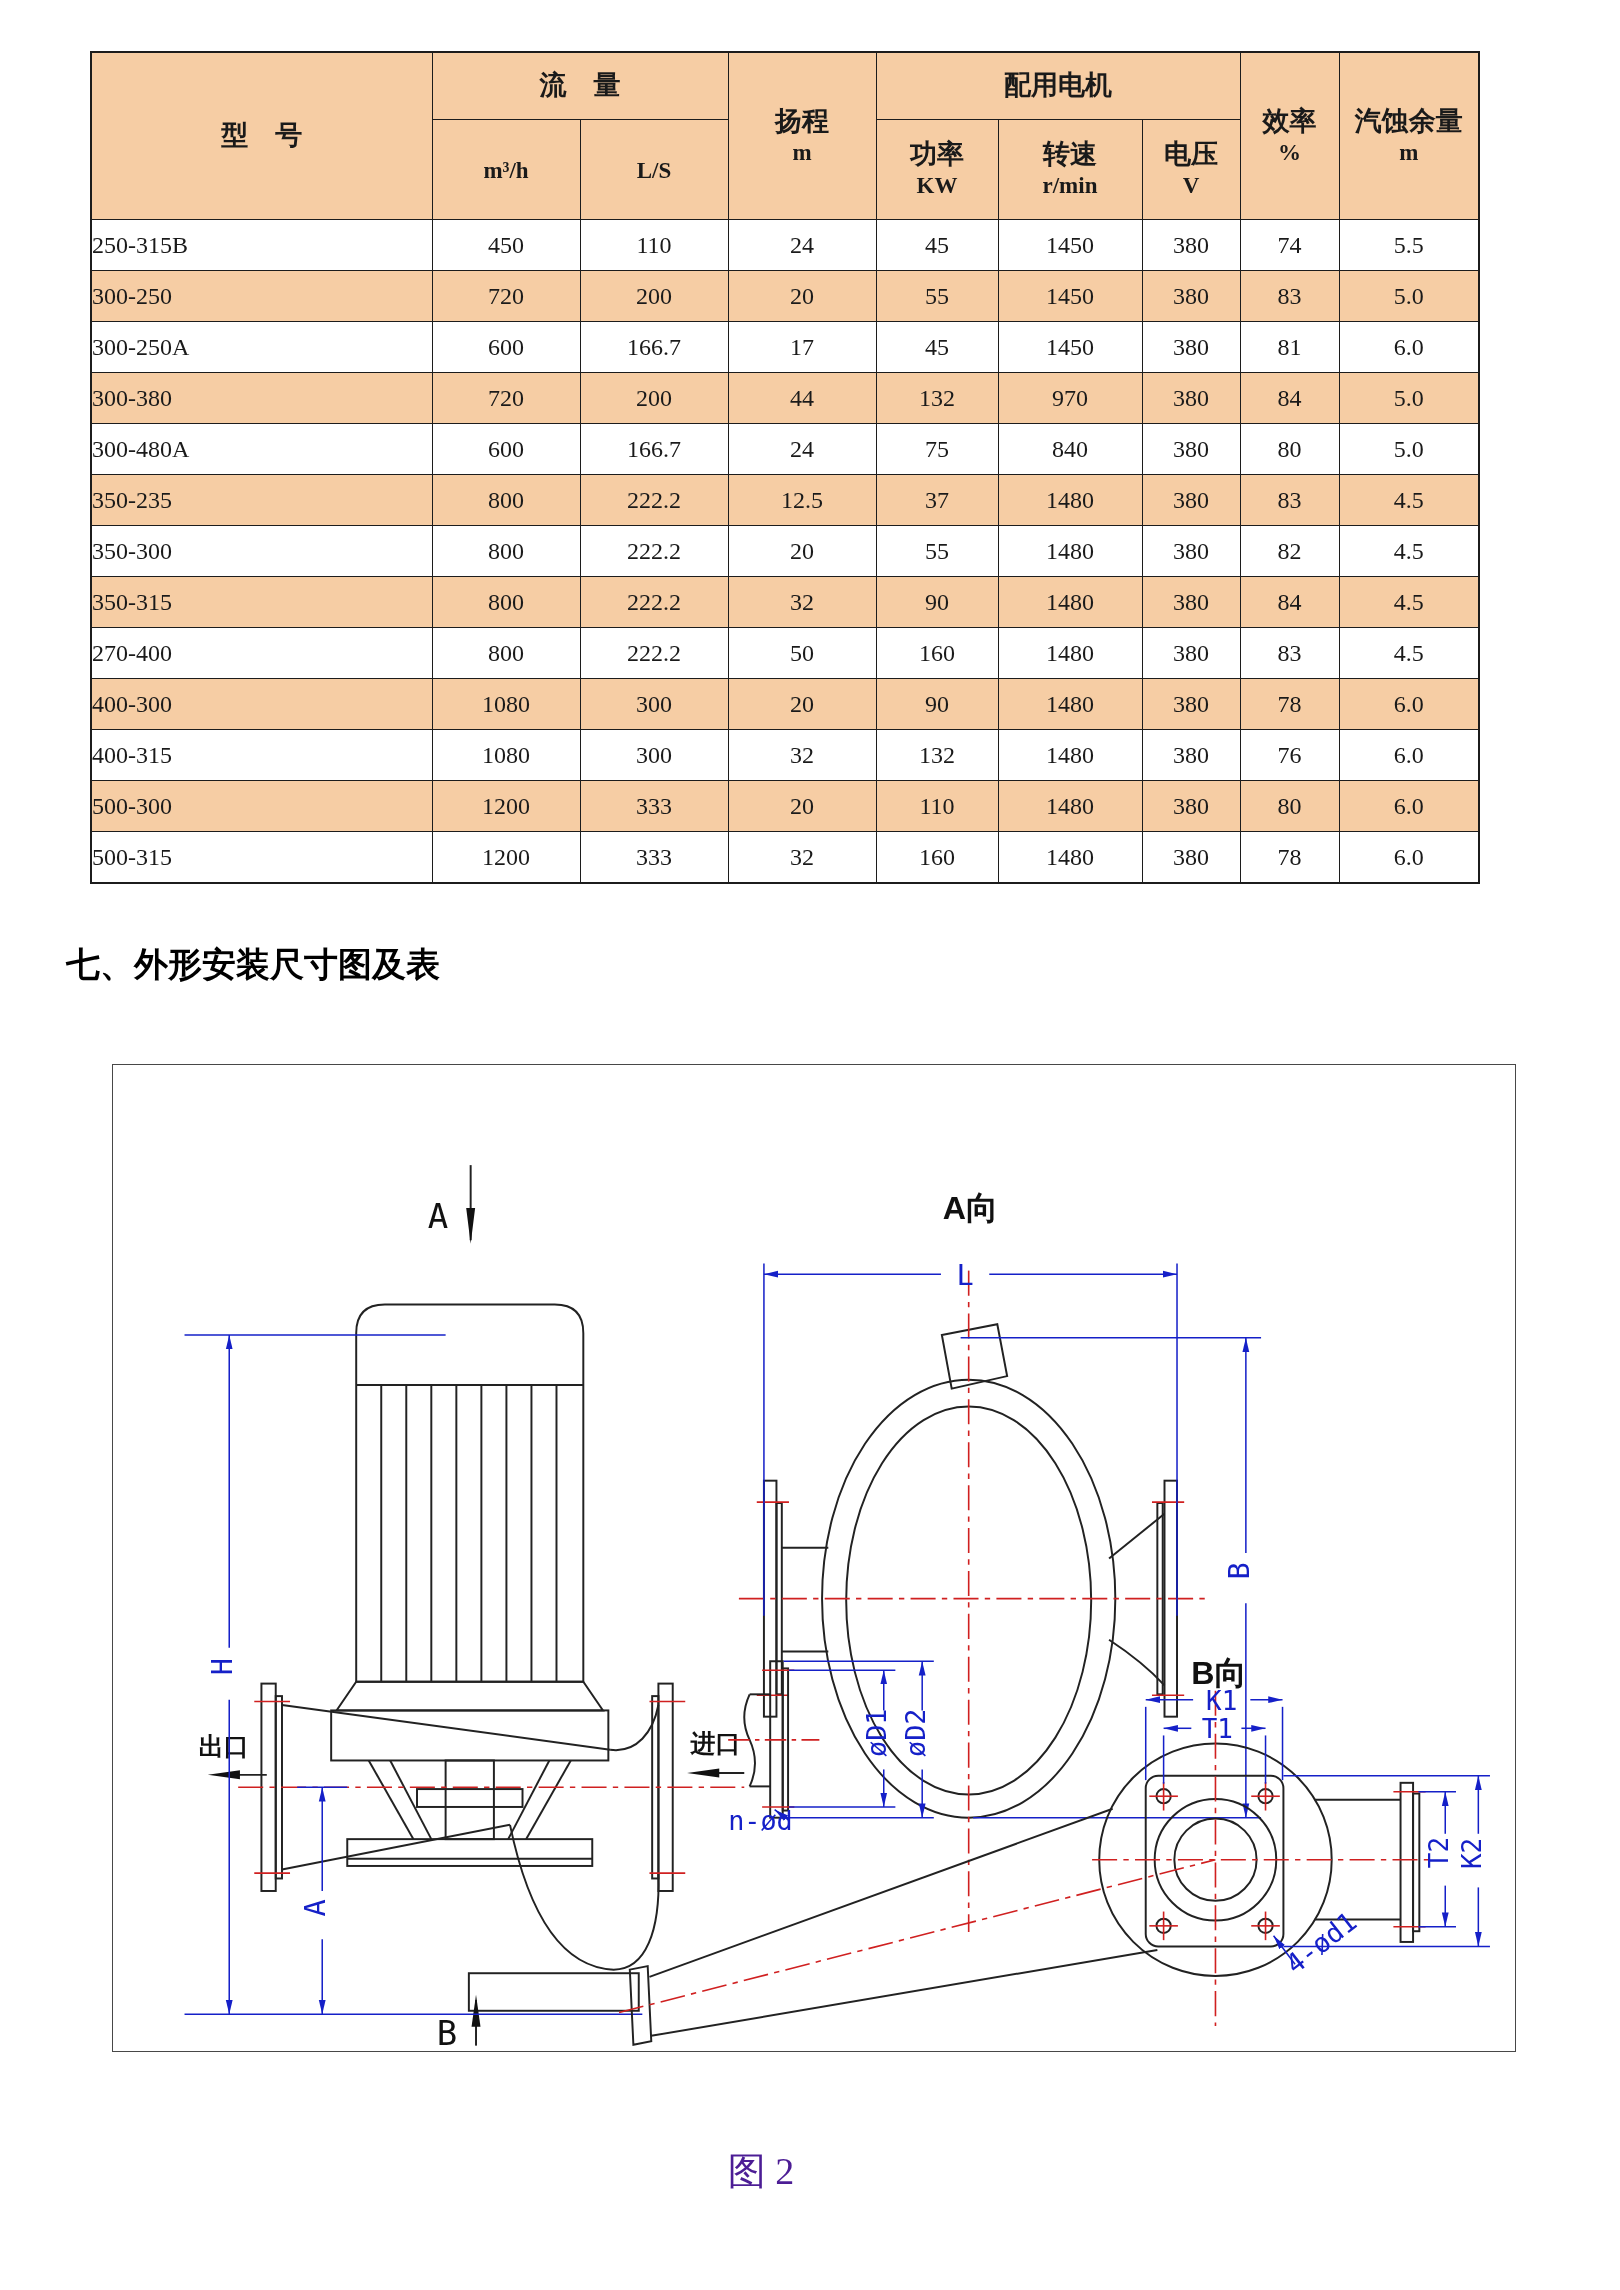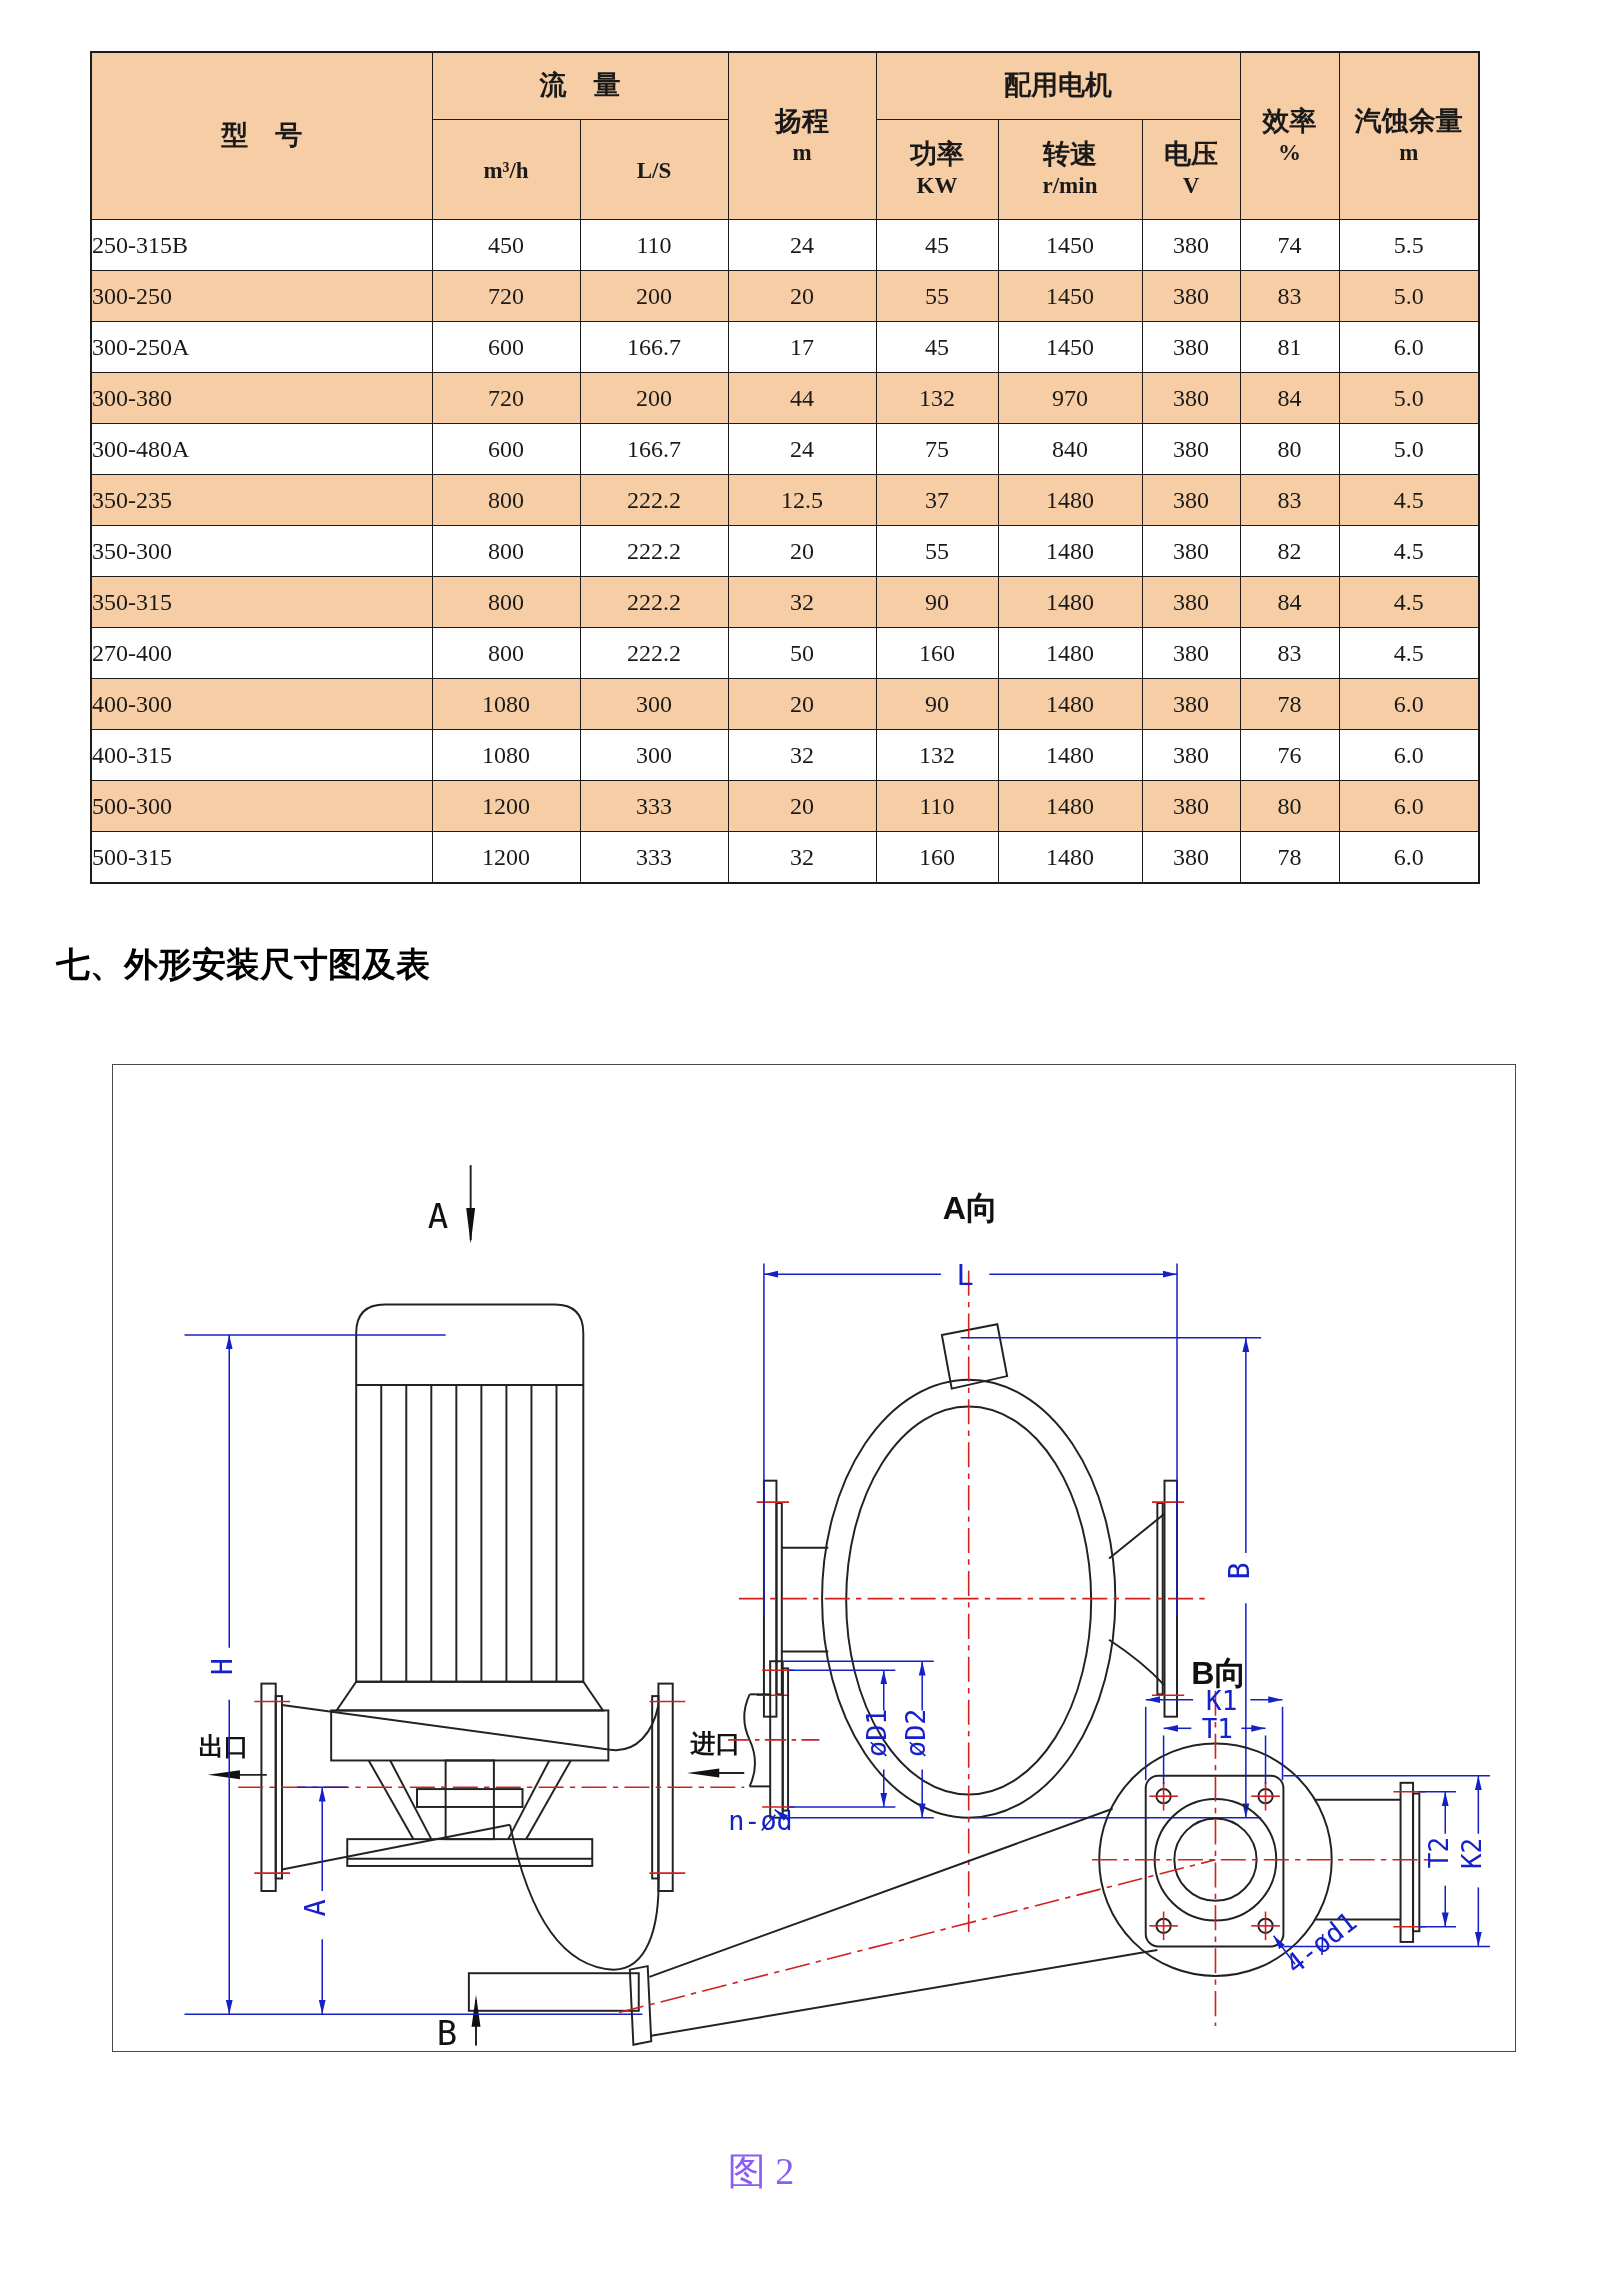--- a/index.html
+++ b/index.html
@@ -13,25 +13,25 @@
              font-weight:normal;padding:0;}
   table.spec thead th{background:#f6cda4;font-size:27px;line-height:1.25;font-weight:bold;}
   table.spec thead tr.h1 th{height:66px;}
   table.spec thead tr.h2 th{height:99px;}
   table.spec tbody td{height:50px;font-size:24px;font-family:"Liberation Serif","DejaVu Serif",serif;}
   table.spec tbody tr:nth-child(even){background:#f6cda4;}
   table.spec tbody td.model-cell{text-align:left;}
   .unit{font-size:23px;}
 
   
-  .section-heading{position:absolute;left:56px;top:942px;margin:0;
+  .section-heading{position:absolute;left:66px;top:942px;margin:0;
       font-family:"Liberation Sans","DejaVu Sans",sans-serif;font-weight:bold;
       font-size:34px;color:#000;}
   .figure-caption{position:absolute;left:0;top:2146px;width:1522px;text-align:center;
-      font-size:38px;font-family:"Liberation Serif","DejaVu Serif",serif;color:#8b5cf6;}
+      font-size:38px;font-family:"Liberation Serif","DejaVu Serif",serif;color:#4c1d95;}
 
   
   .diagram-box{position:absolute;left:112px;top:1064px;width:1404px;height:988px;
       border:1.8px solid #484848;background:#fff;box-sizing:border-box;}
   .diagram-box svg{display:block;width:100%;height:100%;}
   text.dim{font-family:"DejaVu Sans Mono","Liberation Mono",monospace;fill:#1520c8;}
   text.dir{font-family:"DejaVu Sans Mono","Liberation Mono",monospace;fill:#111;}
   text.cjk{font-family:"Liberation Sans","DejaVu Sans",sans-serif;fill:#111;font-weight:bold;}
 </style>
 </head>

